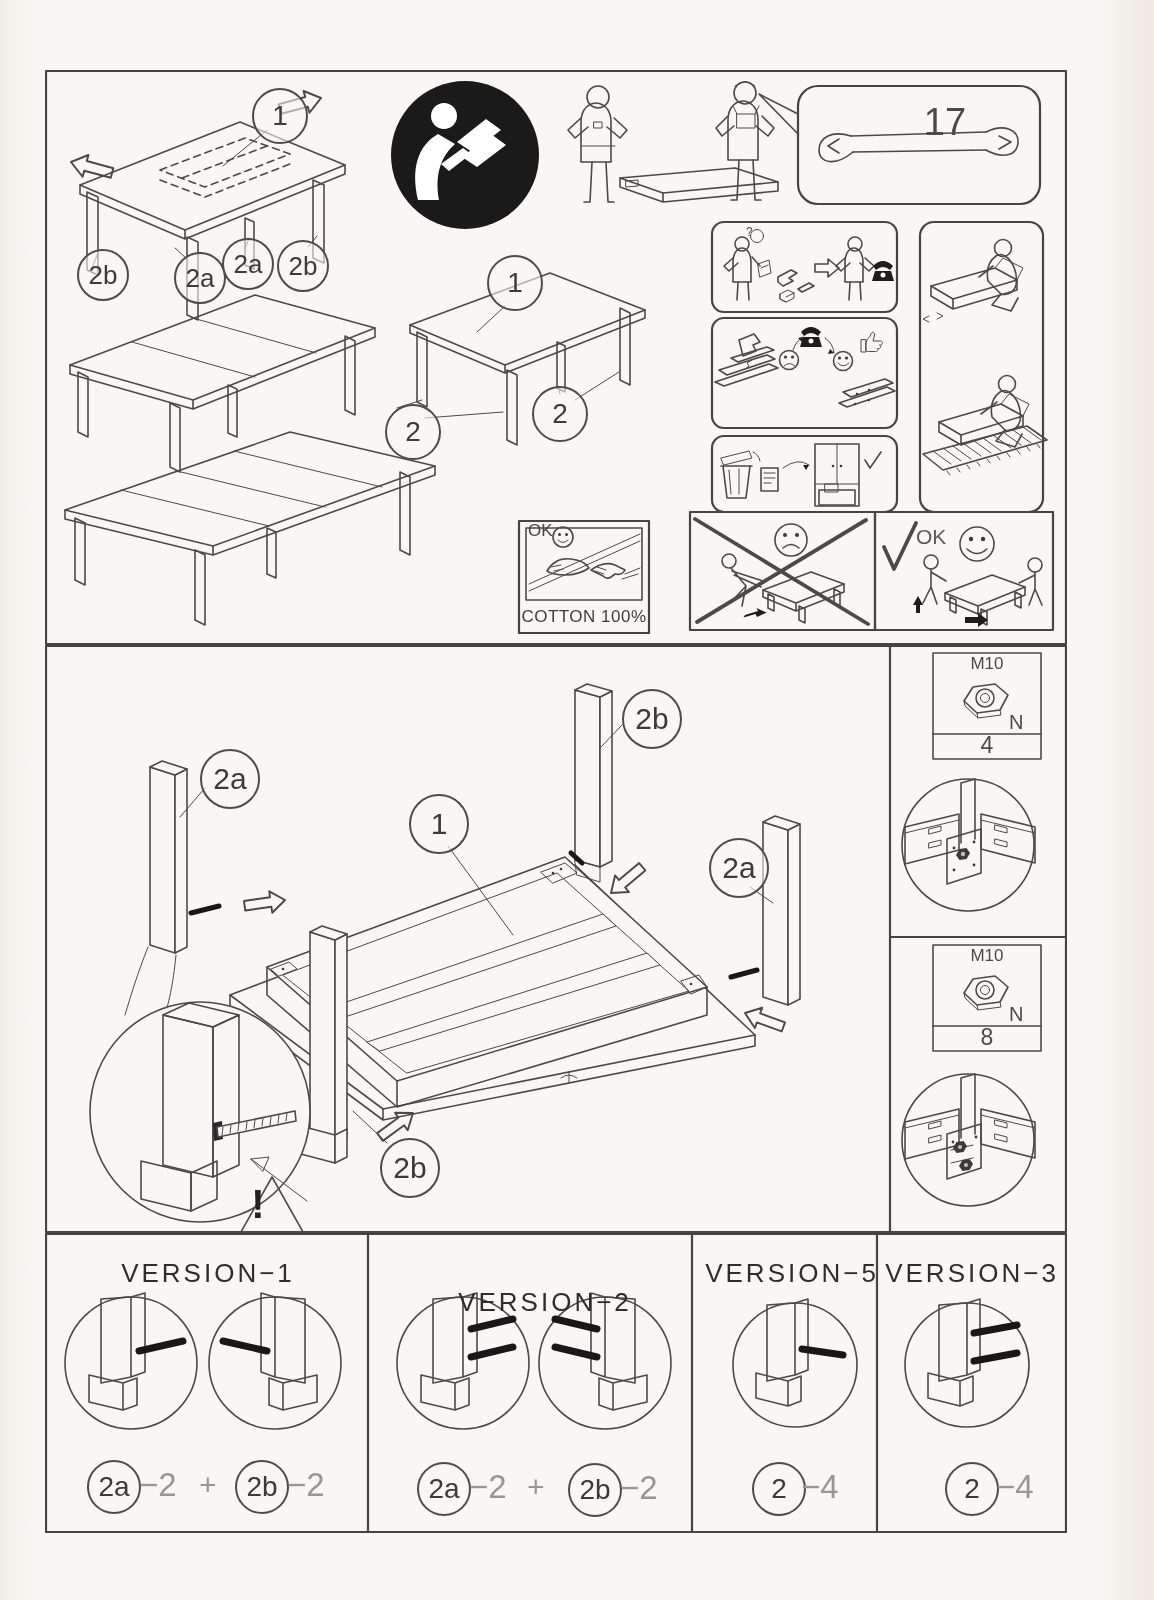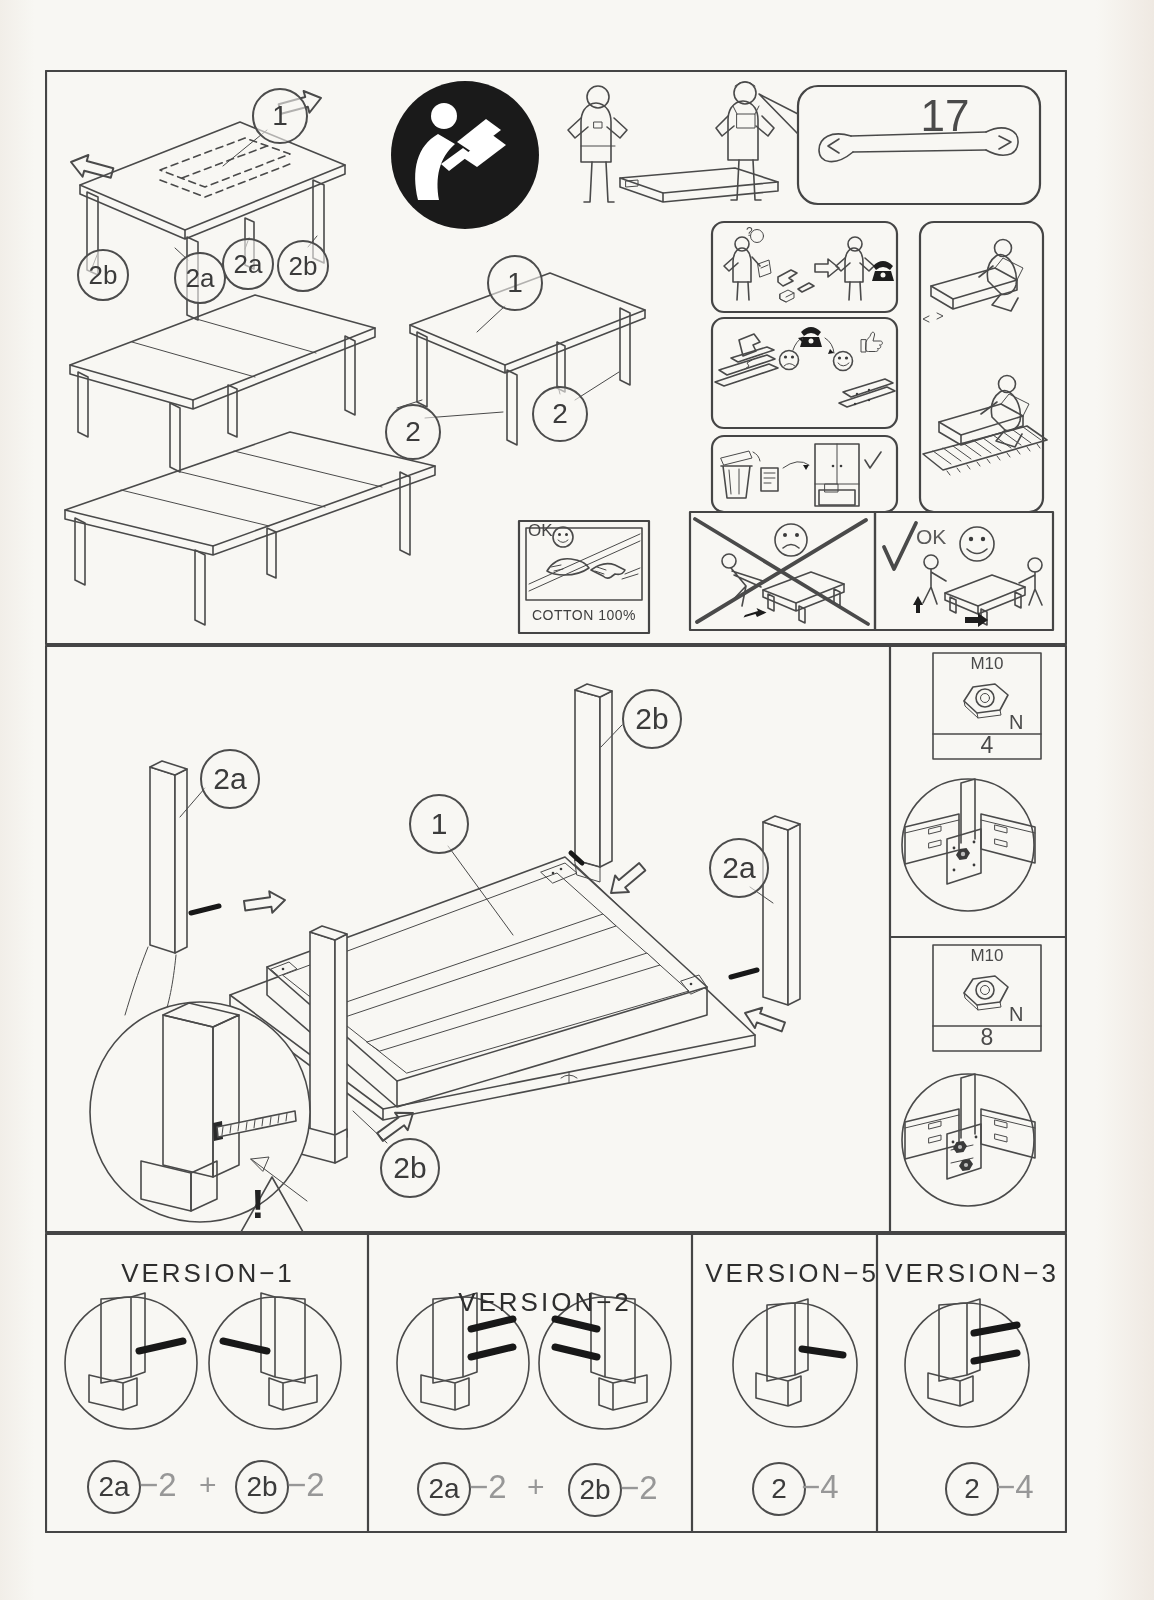--- a/index.html
+++ b/index.html
@@ -450,27 +450,27 @@
     <path class="sk" d="M883,140 L915,148 L915,173 L883,165 Z M915,148 L928,143 L928,168 L915,173 Z"></path>
     <path class="bolt" d="M929,100 L972,92 M929,128 L972,120"></path>
   </g>
 </svg>
 
 <div class="lbl d52" style="left:252px;top:88px;">1</div>
 <div class="lbl d48" style="left:77px;top:249px;">2b</div>
 <div class="lbl d48" style="left:174px;top:252px;">2a</div>
 <div class="lbl d48" style="left:222px;top:238px;">2a</div>
 <div class="lbl d48" style="left:277px;top:240px;">2b</div>
-<div class="txt ctr" style="left:905px;top:94px;width:80px;font-size:44px;color:#4a4a4a;">17</div>
+<div class="txt ctr" style="left:905px;top:103px;width:80px;font-size:38px;color:#4a4a4a;">17</div>
 <div class="lbl d52" style="left:487px;top:255px;">1</div>
 <div class="lbl d52" style="left:385px;top:404px;">2</div>
 <div class="lbl d52" style="left:532px;top:386px;">2</div>
 <div class="txt" style="left:746px;top:226px;font-size:12px;color:#4a4a4a;">?</div>
 <div class="txt" style="left:528px;top:522px;font-size:17px;color:#454545;">OK</div>
-<div class="txt ctr" style="left:521px;top:608px;width:126px;font-size:14px;letter-spacing:.5px;color:#3e3e3e;">COTTON 100%</div>
+<div class="txt ctr" style="left:521px;top:608px;width:126px;font-size:17px;letter-spacing:.5px;color:#3e3e3e;">COTTON 100%</div>
 <div class="txt" style="left:916px;top:526px;font-size:21px;color:#5a5a5a;">OK</div>
 
 <div class="lbl d56" style="left:200px;top:749px;">2a</div>
 <div class="lbl d56" style="left:622px;top:689px;">2b</div>
 <div class="lbl d56" style="left:709px;top:838px;">2a</div>
 <div class="lbl d56" style="left:380px;top:1138px;">2b</div>
 <div class="lbl d56" style="left:409px;top:794px;">1</div>
 <div class="txt ctr" style="left:244px;top:1184px;width:28px;font-size:40px;font-weight:600;color:#222;">!</div>
 
 <div class="txt ctr" style="left:948px;top:655px;width:78px;font-size:17px;color:#4a4a4a;">M10</div>

